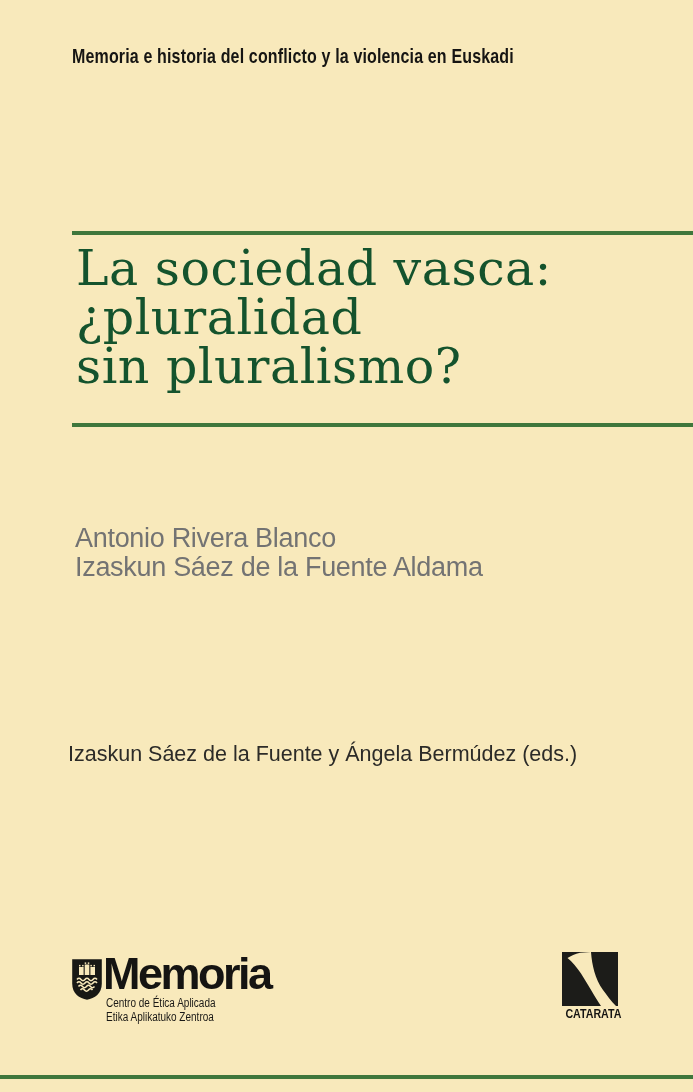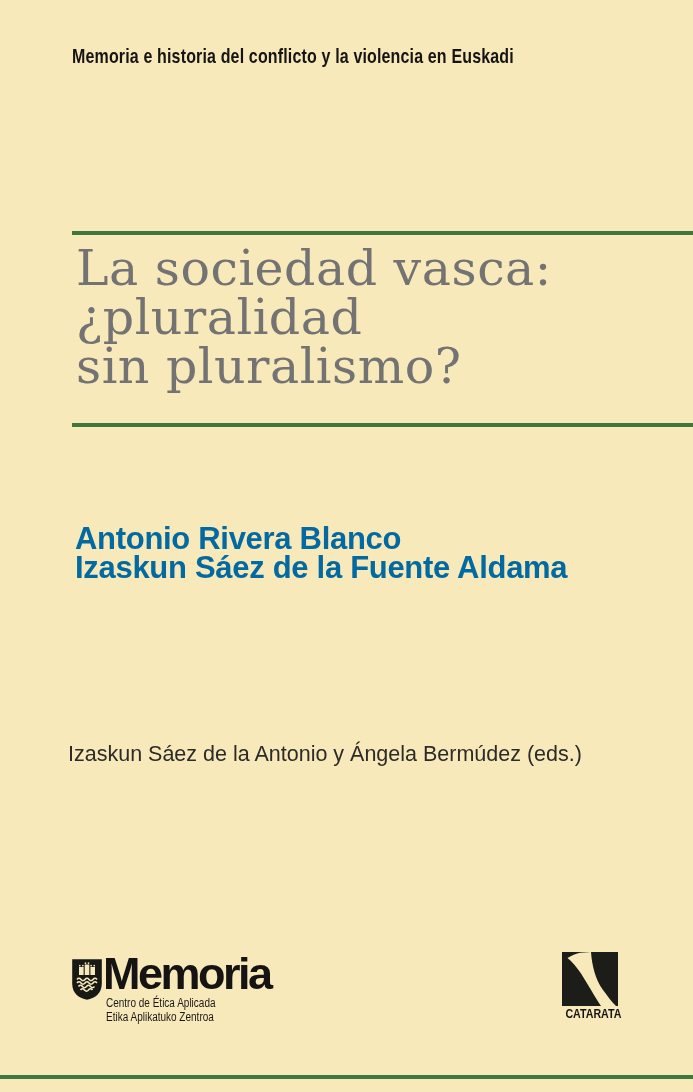--- a/index.html
+++ b/index.html
@@ -14,25 +14,25 @@
     color:#161513;transform:scaleX(0.78);transform-origin:left center;
     white-space:nowrap;letter-spacing:0.2px;
   }
   .rule{background:#3f773c;height:4px;}
   .rule-top{left:72px;top:231px;width:621px;}
   .rule-mid{left:72px;top:423px;width:621px;}
   .rule-bottom{left:0;top:1075px;width:693px;}
   .title{
     left:76px;top:244px;margin:0;font-family:"DejaVu Serif",serif;
     font-weight:normal;font-size:49px;line-height:49px;letter-spacing:0.5px;
-    color:#737373;
+    color:#14532d;
   }
   .authors{
-    left:75px;top:524px;font-size:31px;line-height:29px;
-    letter-spacing:-0.3px;color:#0369a1;font-weight:bold;
+    left:75px;top:524px;font-size:27px;line-height:29px;
+    letter-spacing:-0.3px;color:#737373;
   }
   .editors{
     left:68px;top:742px;font-size:21.5px;line-height:25px;color:#2c2b28;
   }
   .deusto-crest{left:71px;top:958px;width:32px;height:43px;}
   .deusto-word{
     left:103px;top:952px;font-size:45px;line-height:44px;font-weight:bold;
     letter-spacing:-2.5px;color:#151412;white-space:nowrap;
   }
   .deusto-sub{
@@ -57,21 +57,21 @@
 
   <h1 class="abs title ml">La sociedad vasca:
 ¿pluralidad
 sin pluralismo?</h1>
 
   <div class="abs rule rule-mid"></div>
 
   <div class="abs authors ml">Antonio Rivera Blanco
 Izaskun Sáez de la Fuente Aldama</div>
 
-  <div class="abs editors">Izaskun Sáez de la Antonio y Ángela Bermúdez (eds.)</div>
+  <div class="abs editors">Izaskun Sáez de la Fuente y Ángela Bermúdez (eds.)</div>
 
   <div>
     <svg class="abs deusto-crest" viewBox="0 0 32 43">
       <path d="M1.2,1.2 h29.6 v24.3 c0,10.2 -7.2,14.8 -14.8,16.2 C8.4,40.3 1.2,35.7 1.2,25.5 Z" fill="#181815"></path>
       <g fill="#f8e9bb">
         <rect x="8" y="9" width="4.6" height="8"></rect>
         <rect x="13.7" y="6.5" width="4.6" height="10.5"></rect>
         <rect x="19.4" y="9" width="4.6" height="8"></rect>
         <rect x="8" y="6.9" width="1.5" height="1.5"></rect>
         <rect x="11.1" y="6.9" width="1.5" height="1.5"></rect>

